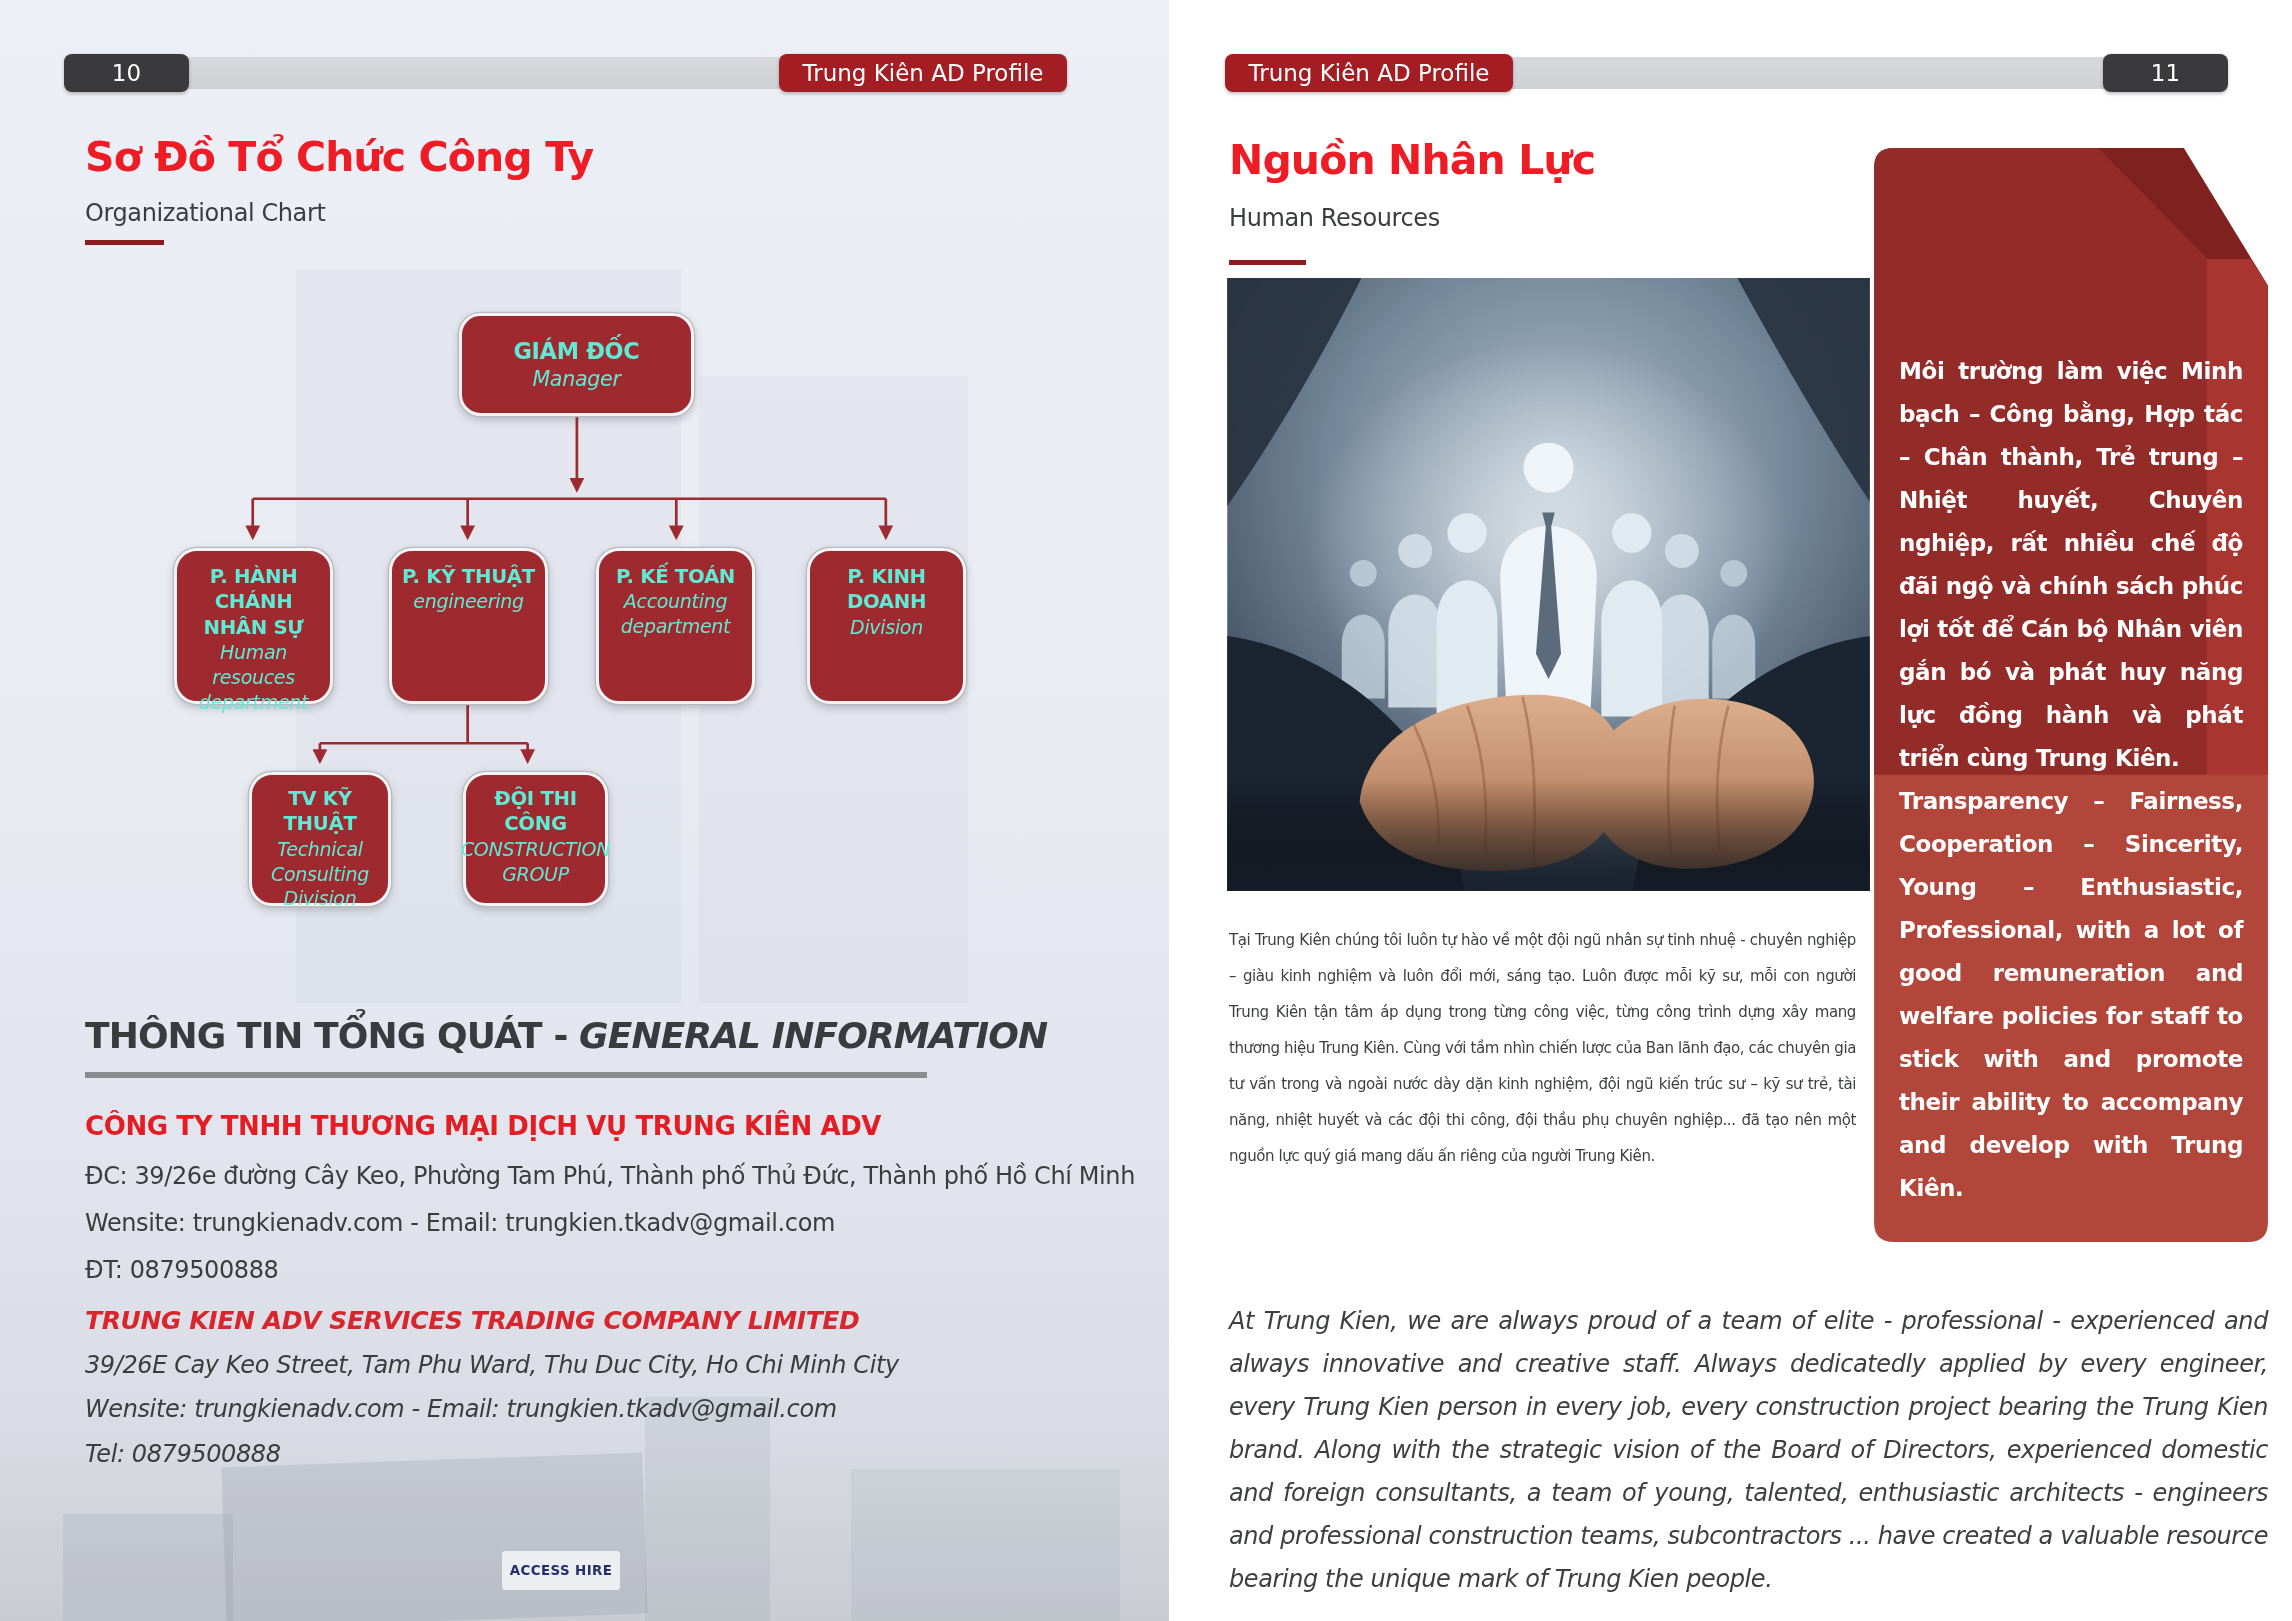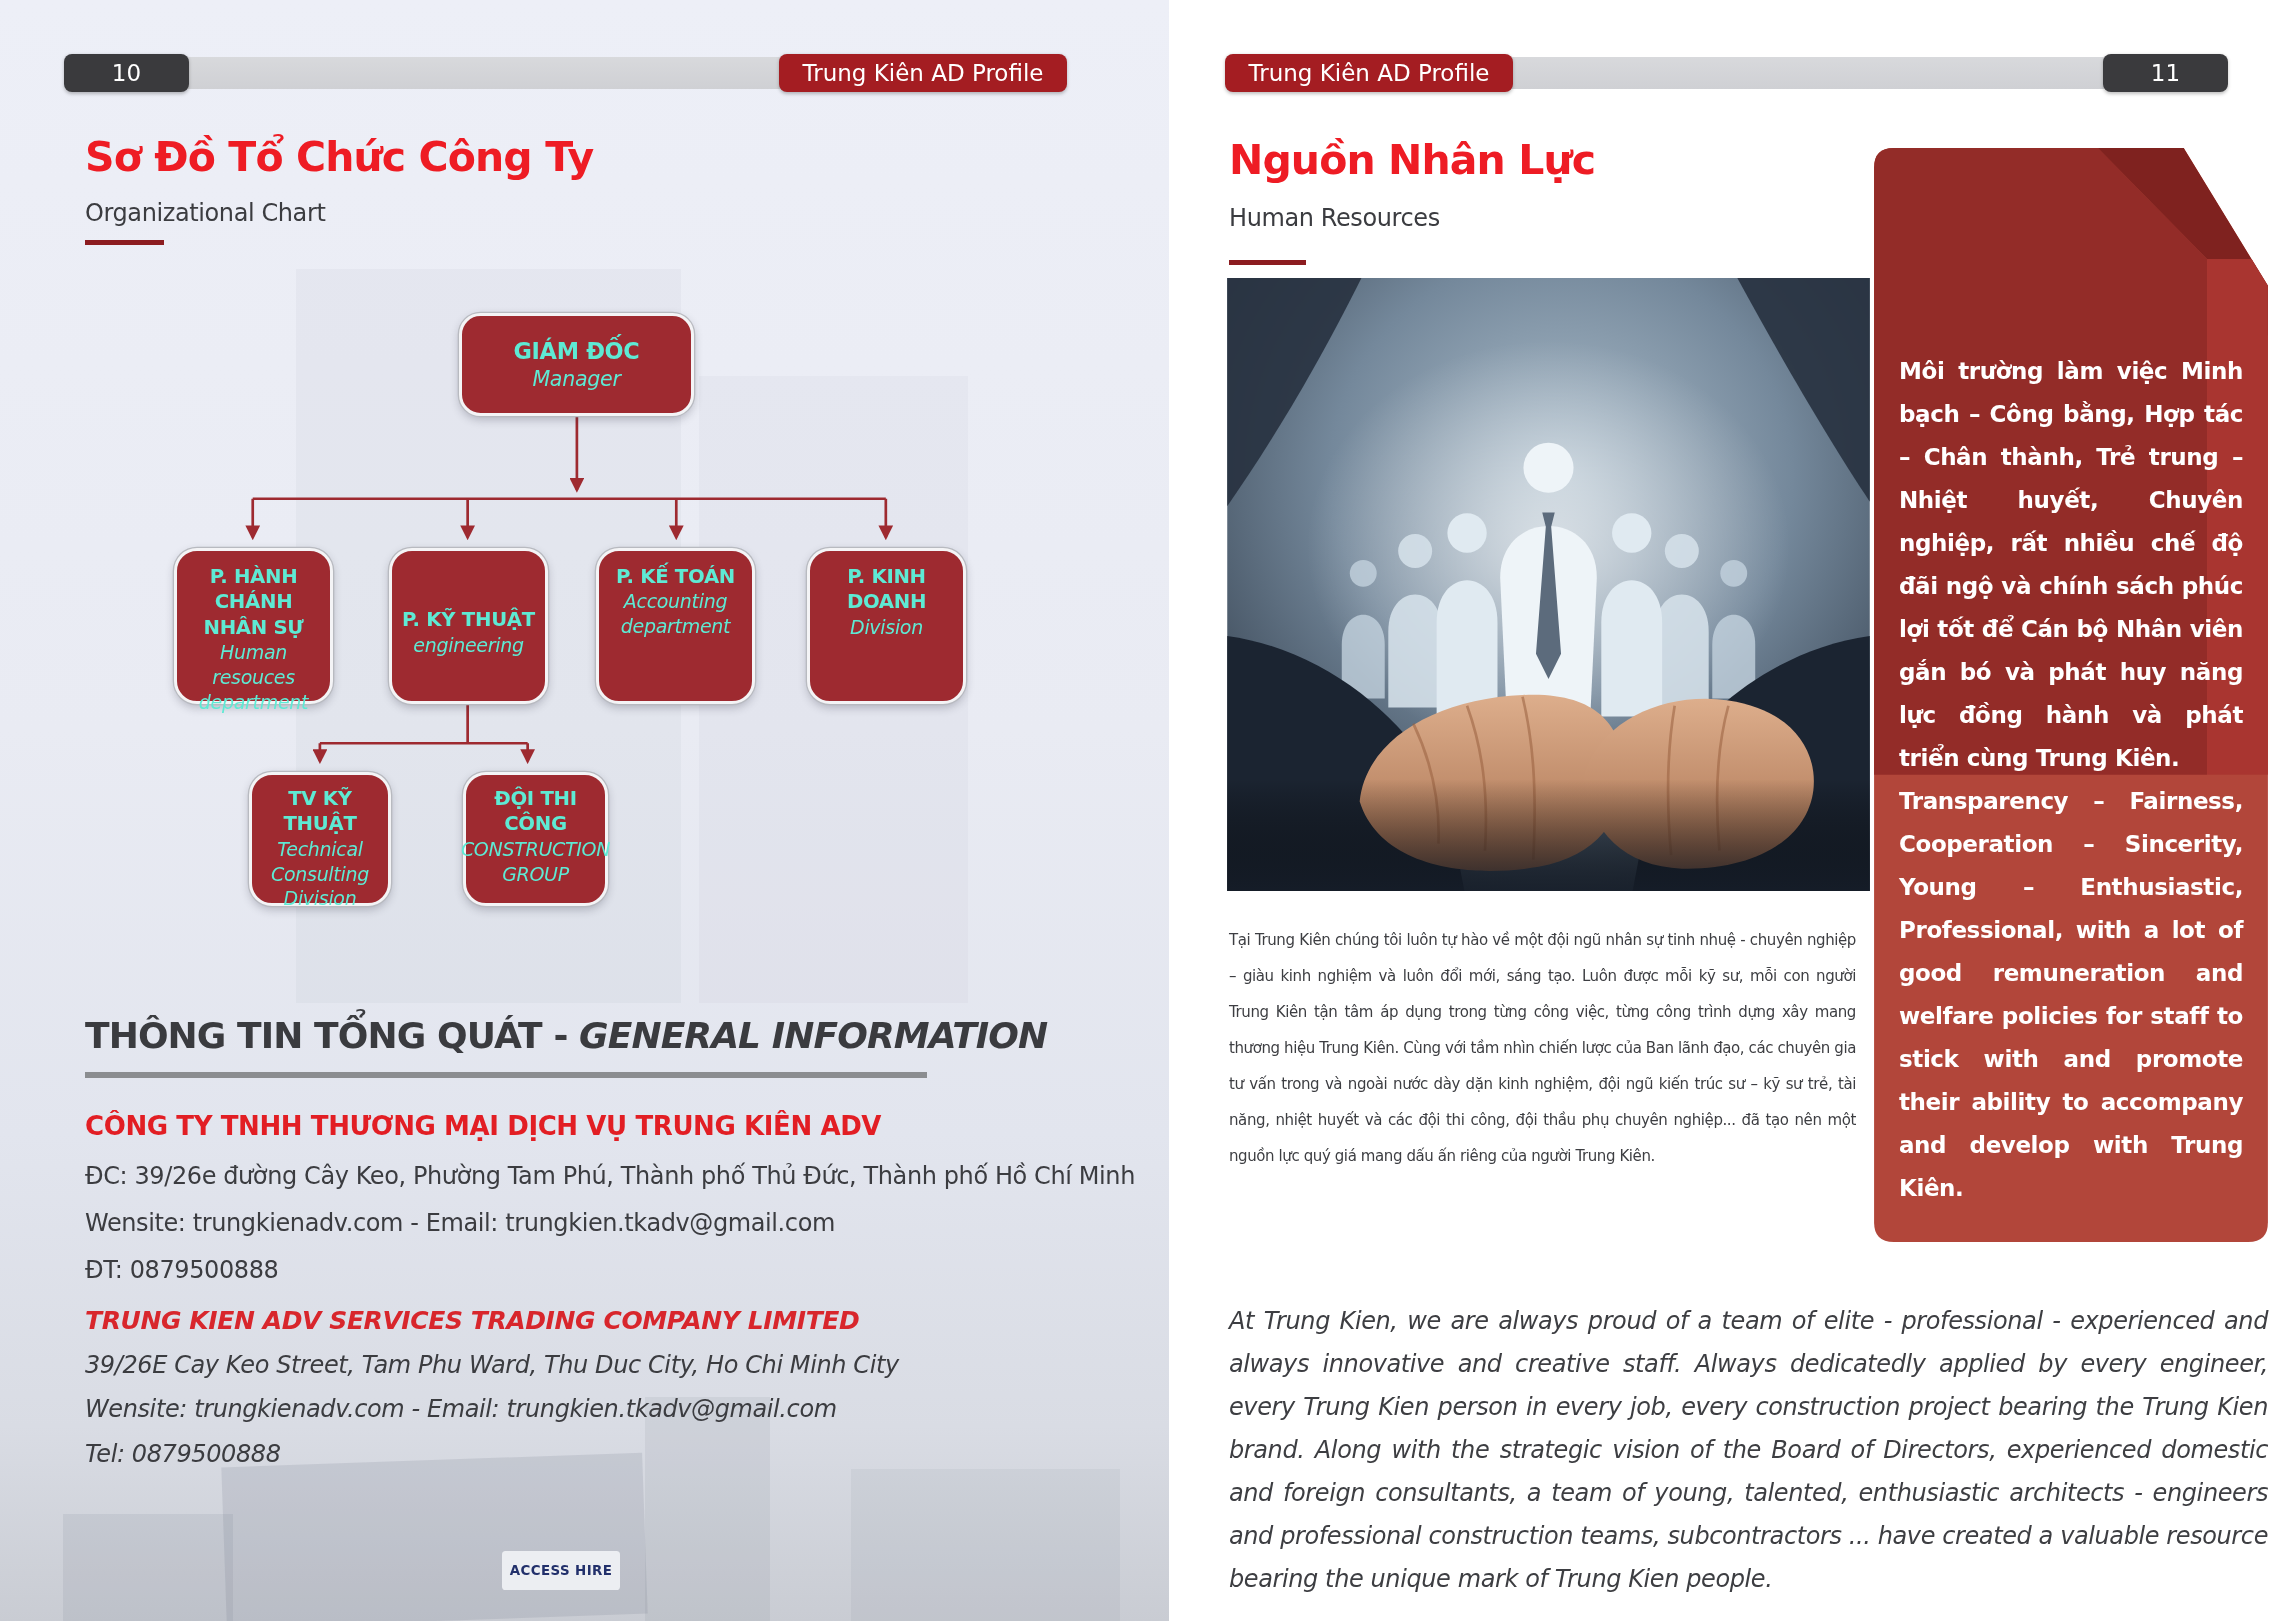--- a/index.html
+++ b/index.html
@@ -114,21 +114,21 @@
 
     <div class="orgbox root" style="left:459px;top:313px;width:235px;height:103px;border-radius:21.5px;">
       <div class="t">GIÁM ĐỐC</div>
       <div class="s">Manager</div>
     </div>
 
     <div class="orgbox" style="left:174px;top:548px;width:159px;height:156px;padding:12.5px 7.2px 0;">
       <div class="t">P. HÀNH CHÁNH NHÂN SỰ</div>
       <div class="s">Human resouces department</div>
     </div>
-    <div class="orgbox" style="left:389px;top:548px;width:159px;height:156px;padding:12.5px 7.2px 0;justify-content:center;">
+    <div class="orgbox" style="left:389px;top:548px;width:159px;height:156px;padding:12.5px 7.2px 0;">
       <div class="t">P. KỸ THUẬT</div>
       <div class="s">engineering</div>
     </div>
     <div class="orgbox" style="left:596px;top:548px;width:159px;height:156px;padding:12.5px 7.2px 0;">
       <div class="t">P. KẾ TOÁN</div>
       <div class="s">Accounting department</div>
     </div>
     <div class="orgbox" style="left:807px;top:548px;width:159px;height:156px;padding:12.5px 7.2px 0;">
       <div class="t">P. KINH DOANH</div>
       <div class="s">Division</div>

